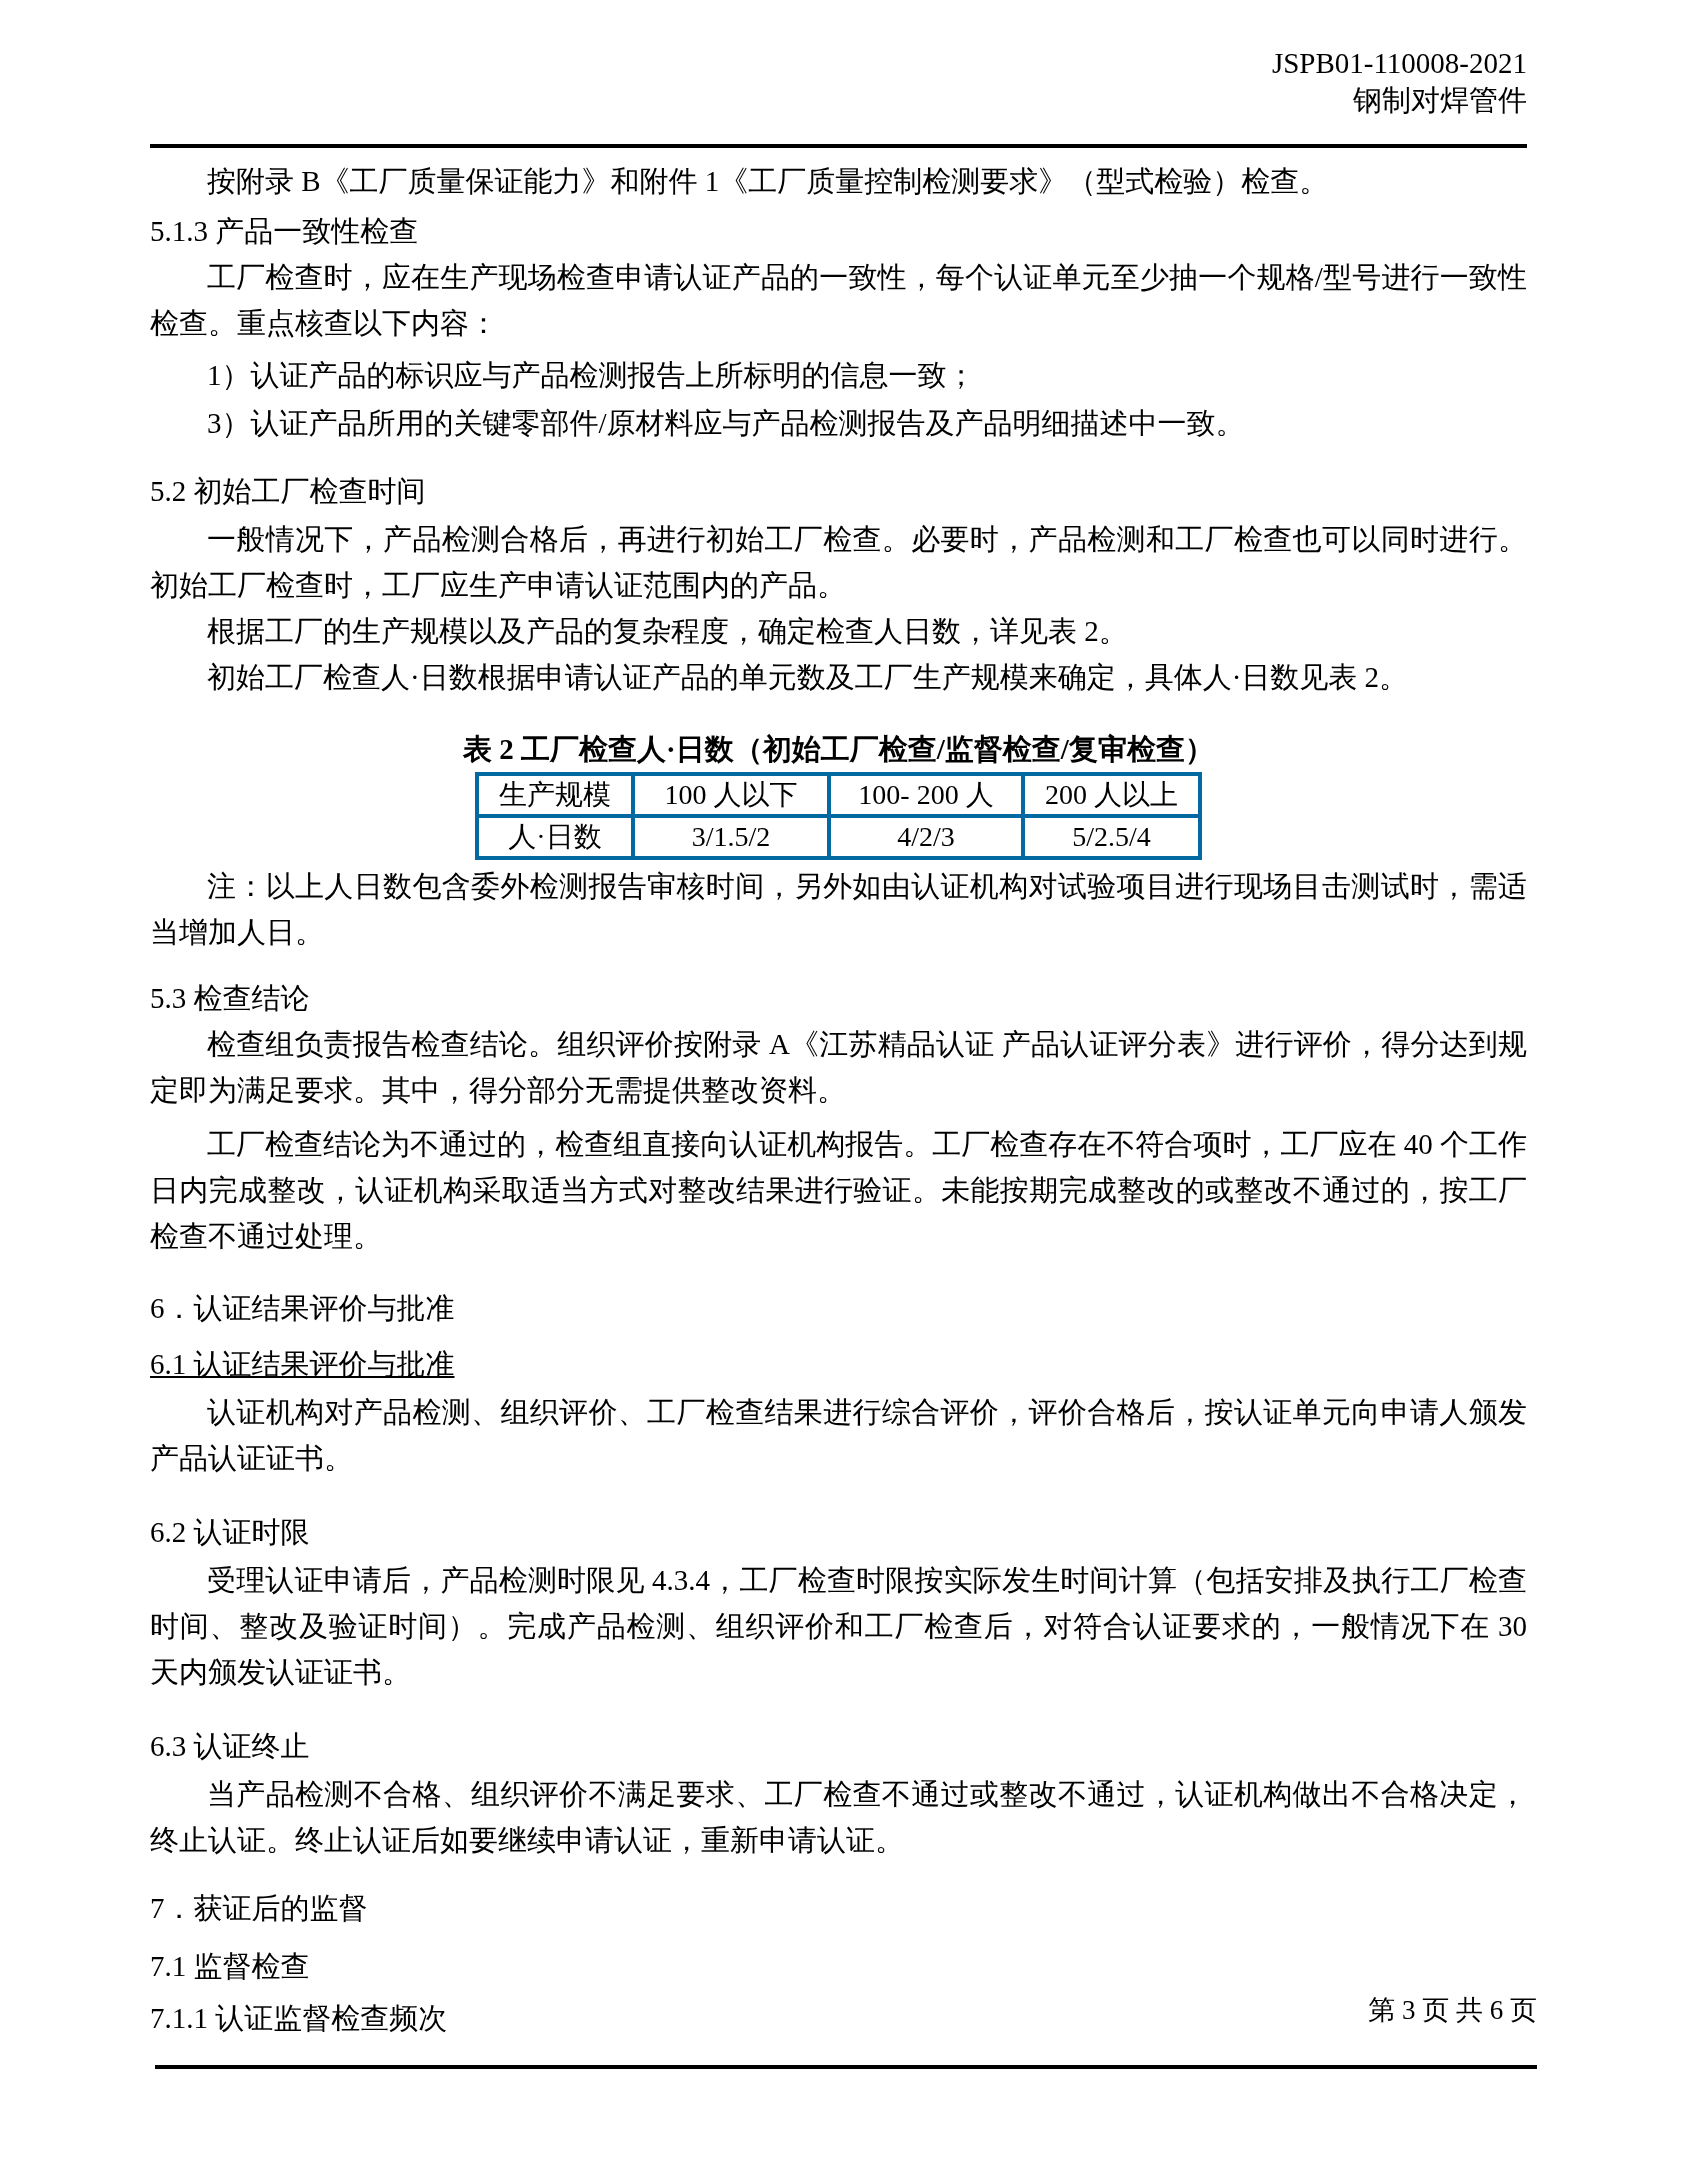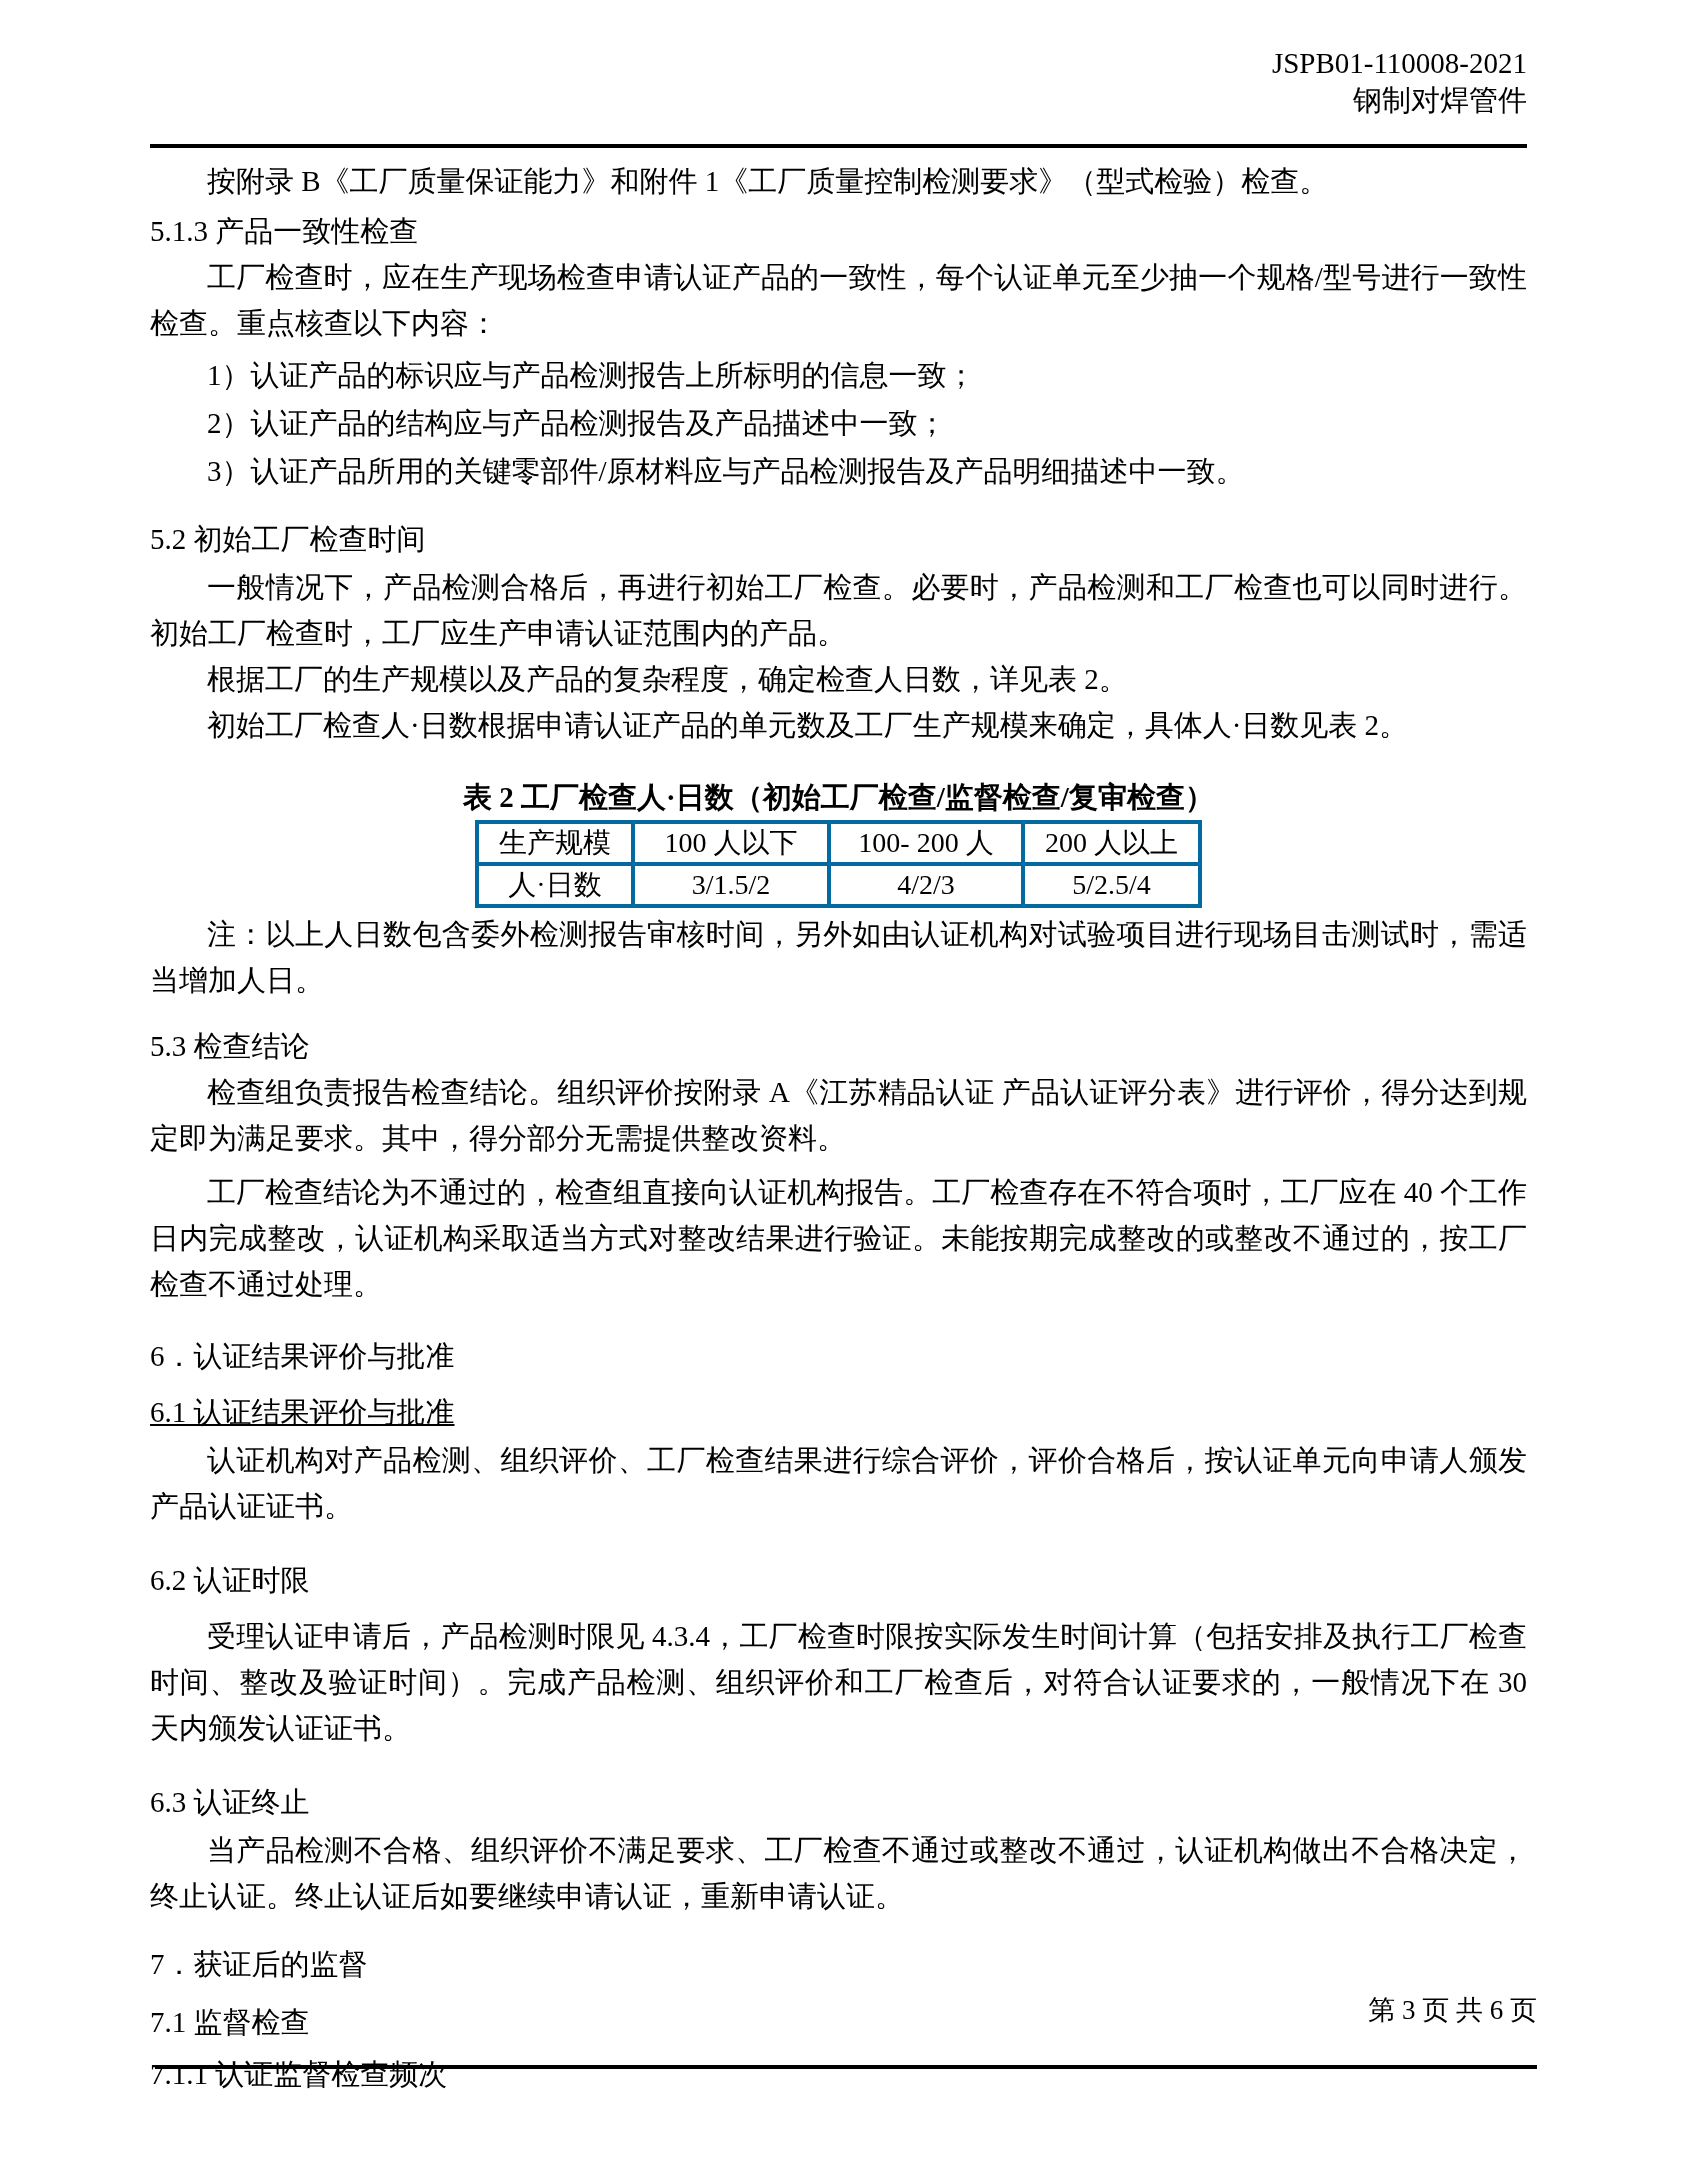--- a/index.html
+++ b/index.html
@@ -42,21 +42,21 @@
   p.list-item{margin-top:2px;}
   p.list-item.first{margin-top:6px;}
   h2.h-52{margin-top:22px;}
   p.p-52a{margin-top:2px;}
   h2.h-53{margin-top:20px;}
   p.p-53b{margin-top:8px;}
   h2.h-6{margin-top:26px;}
   h2.h-61{margin-top:10px;text-decoration:underline;}
   p.p-61{margin-top:2px;}
   h2.h-62{margin-top:28px;}
-  p.p-62{margin-top:10px;}
+  p.p-62{margin-top:2px;}
   h2.h-63{margin-top:28px;}
   p.p-63{margin-top:2px;}
   h2.h-7{margin-top:22px;}
   h2.h-71{margin-top:12px;}
   h3.h-711{margin-top:6px;}
   p.p-note{margin-top:3px;}
   
   .table-caption{
     margin-top:26px;
     text-align:center;
@@ -112,21 +112,20 @@
 
   <div class="doc-body">
 
     <p class="p-intro indent">按附录 B《工厂质量保证能力》和附件 1《工厂质量控制检测要求》（型式检验）检查。</p>
 
     <h3 class="h-513">5.1.3 产品一致性检查</h3>
 
     <p class="p-513 indent">工厂检查时，应在生产现场检查申请认证产品的一致性，每个认证单元至少抽一个规格/型号进行一致性检查。重点核查以下内容：</p>
 
     <p class="list-item first indent">1）认证产品的标识应与产品检测报告上所标明的信息一致；</p>
-    <p class="list-item indent">2）认证产品的结构应与产品检测报告及产品描述中一致；</p>
     <p class="list-item indent">3）认证产品所用的关键零部件/原材料应与产品检测报告及产品明细描述中一致。</p>
 
     <h2 class="h-52 h-bold">5.2 初始工厂检查时间</h2>
 
     <p class="p-52a indent">一般情况下，产品检测合格后，再进行初始工厂检查。必要时，产品检测和工厂检查也可以同时进行。初始工厂检查时，工厂应生产申请认证范围内的产品。</p>
     <p class="indent">根据工厂的生产规模以及产品的复杂程度，确定检查人日数，详见表 2。</p>
     <p class="indent">初始工厂检查人·日数根据申请认证产品的单元数及工厂生产规模来确定，具体人·日数见表 2。</p>
 
     <div class="table-caption">表 2 工厂检查人·日数（初始工厂检查/监督检查/复审检查）</div>
 

